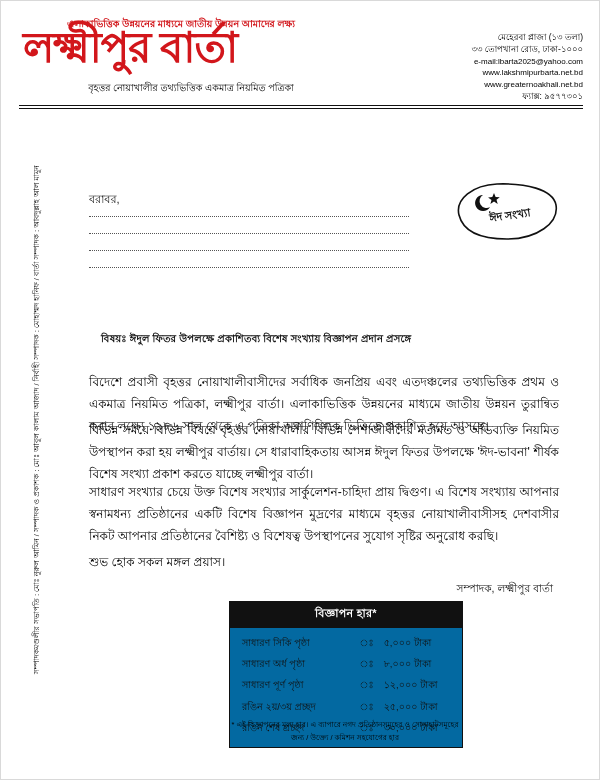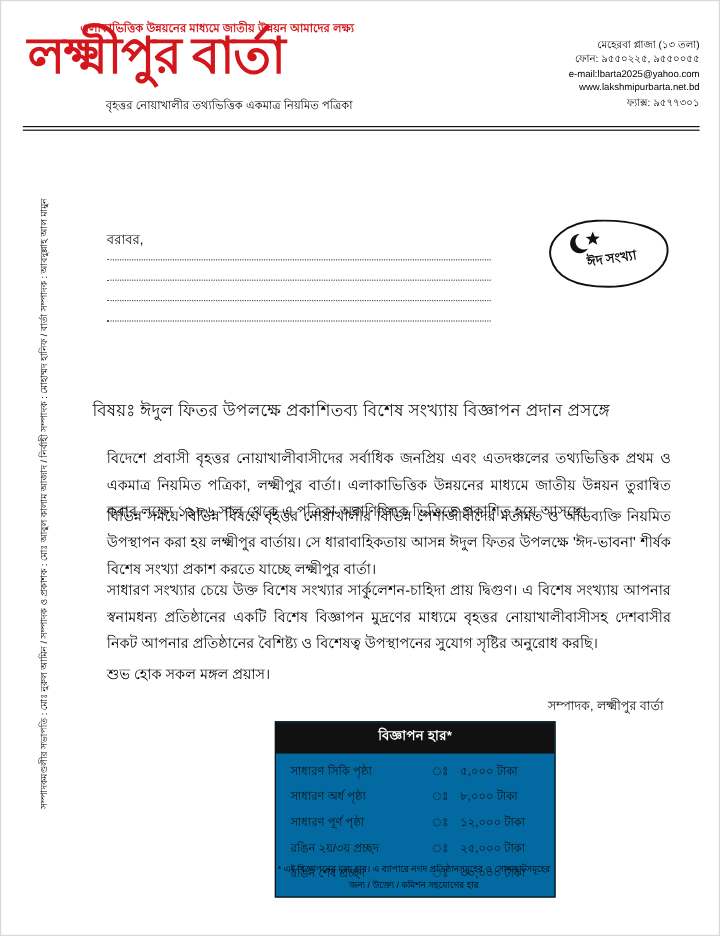--- a/index.html
+++ b/index.html
@@ -83,22 +83,22 @@
   }
   .seal svg{display:block;}
   .seal-text{
     position:absolute;left:18px;top:28px;width:78px;
     font-size:11px;font-weight:bold;color:#111;
     transform:rotate(-8deg);text-align:center;
     font-family:"Liberation Serif", serif;
   }
 
   .subject{
-    position:absolute;left:76px;top:330px;width:470px;
-    font-size:14px;font-weight:normal;letter-spacing:.2px;
+    position:absolute;left:100px;top:330px;width:470px;
+    font-size:10px;font-weight:bold;letter-spacing:.2px;
   }
 
   .para{
     position:absolute;left:88px;width:470px;
     font-size:12px;line-height:1.85;text-align:justify;
     color:#000;
   }
   .p1{top:370px;}
   .p2{top:418px;}
   .p3{top:480px;}
@@ -138,23 +138,24 @@
 
 <div class="page">
 
   <div class="header">
     <div class="tagline">এলাকাভিত্তিক উন্নয়নের মাধ্যমে জাতীয় উন্নয়ন আমাদের লক্ষ্য</div>
     <div class="masthead">লক্ষ্মীপুর বার্তা</div>
     <div class="subtag">বৃহত্তর নোয়াখালীর তথ্যভিত্তিক একমাত্র নিয়মিত পত্রিকা</div>
 
     <div class="contact">
       <div>মেহেরবা প্লাজা (১৩ তলা)</div>
-      <div>ফোন: ৯৫৫০২২৫, ৯৫৫০০৫৫</div>
+      <div>৩৩ তোপখানা রোড, ঢাকা-১০০০</div>
       <div class="en">e-mail:lbarta2025@yahoo.com</div>
       <div class="en">www.lakshmipurbarta.net.bd</div>
+      <div class="en">www.greaternoakhali.net.bd</div>
       <div>ফ্যাক্স: ৯৫৭৭৩০১</div>
     </div>
 
     <div class="hrule"></div>
     <div class="hrule2"></div>
   </div>
 
   <div class="vertical-strip">
     <div class="vtext">সম্পাদকমণ্ডলীর সভাপতি : মোঃ নুরুল আমিন / সম্পাদক ও প্রকাশক : মোঃ আবুল কালাম আজাদ / নির্বাহী সম্পাদক : মোহাম্মদ হানিফ / বার্তা সম্পাদক : আবদুল্লাহ আল মামুন</div>
   </div>

